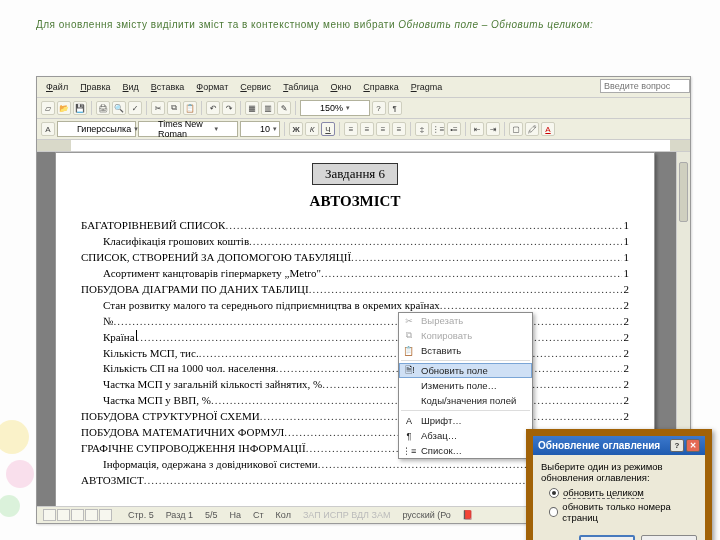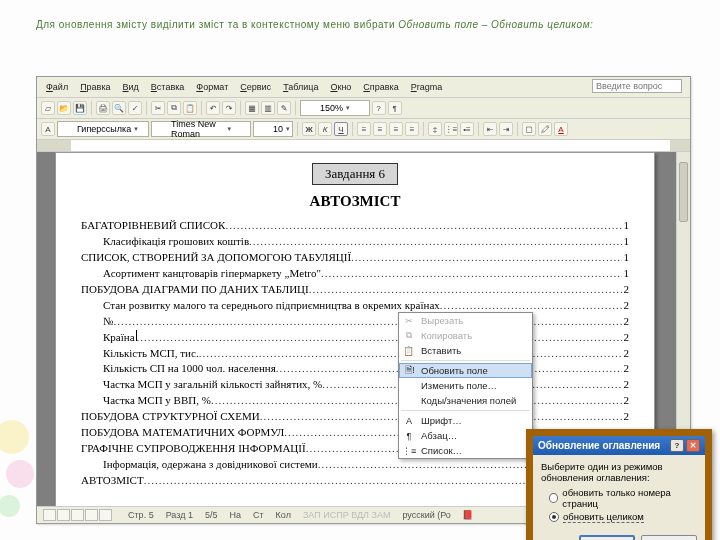--- a/index.html
+++ b/index.html
@@ -6,21 +6,21 @@
   body { width: 720px; height: 540px; background: #fdfdfd; font-family: Verdana, Arial, sans-serif; position: relative; overflow: hidden; }
 
   .instruction { padding: 18px 36px 6px 36px; color: #4c7a36; font-size: 10px; line-height: 1.35; letter-spacing: 0.5px; }
   .instruction .italic { font-style: italic; }
 
   .app { position: absolute; left: 36px; top: 76px; width: 655px; height: 448px; background: #f1f1e8; border: 1px solid #999; box-shadow: 1px 1px 2px rgba(0,0,0,0.15); }
 
   .menubar { display: flex; gap: 2px; padding: 4px 4px; font-size: 9px; color: #222; background: #eeeedf; border-bottom: 1px solid #ccc; align-items: center; }
   .menubar span { padding: 1px 5px; }
   .menubar span u { text-decoration: underline; }
-  .question-box { position: absolute; right: 8px; top: 2px; width: 90px; }
+  .question-box { position: absolute; right: 0; top: 2px; width: 90px; }
   .question-box input { width: 100%; font-size: 9px; padding: 1px 3px; border: 1px solid #aaa; }
 
   .toolbar { display: flex; align-items: center; gap: 2px; padding: 2px 4px; background: #eeeedf; border-bottom: 1px solid #ccc; font-size: 9px; min-height: 18px; }
   .tbtn { width: 14px; height: 14px; border: 1px solid #cfcfbf; background: #f7f7ef; border-radius: 2px; display: flex; align-items: center; justify-content: center; font-size: 8px; color: #444; }
   .tsep { width: 1px; height: 14px; background: #ccc; margin: 0 2px; }
   .combo { height: 16px; background: #fff; border: 1px solid #b2b29c; padding: 0 19px; display: flex; align-items: center; font-size: 9px; }
   .combo::after { content: "▾"; margin-left: 3px; font-size: 7px; color: #555; }
 
   .ruler { height: 12px; background: #fff; border-bottom: 1px solid #ccc; position: relative; }
   .ruler .shade { position: absolute; top: 0; bottom: 0; background: #d9d9c9; }
@@ -119,21 +119,21 @@
     <div class="tbtn">▥</div>
     <div class="tbtn">✎</div>
     <div class="tsep"></div>
     <div class="combo">150%</div>
     <div class="tbtn">?</div>
     <div class="tbtn">¶</div>
   </div>
 
   <div class="toolbar">
     <div class="tbtn">A</div>
-    <div class="combo" style="width:92px">Гиперссылка</div>
+    <div class="combo" style="width:79px">Гиперссылка</div>
     <div class="combo" style="width:100px">Times New Roman</div>
     <div class="combo" style="width:40px">10</div>
     <div class="tsep"></div>
     <div class="tbtn">
         <b>Ж</b>
       </div>
     <div class="tbtn">
         <i>К</i>
       </div>
     <div class="tbtn" style="border-color:#88a">
@@ -325,25 +325,25 @@
   <div class="dlg-title">
     <span>Обновление оглавления</span>
     <div class="winbtns">
       <div class="winbtn">?</div>
       <div class="winbtn close">✕</div>
     </div>
   </div>
   <div class="dlg-body">
     <div class="label">Выберите один из режимов обновления оглавления:</div>
     <div class="radio-row">
+      <div class="radio sel"></div>
+      <span class="dashed">обновить целиком</span>
+    </div>
+    <div class="radio-row">
       <div class="radio"></div>
       <span>обновить только номера страниц</span>
-    </div>
-    <div class="radio-row">
-      <div class="radio sel"></div>
-      <span class="dashed">обновить целиком</span>
     </div>
   </div>
   <div class="dlg-btns">
     <div class="dbtn primary">OK</div>
     <div class="dbtn">Отмена</div>
   </div>
 </div>
 
 </body></html>

